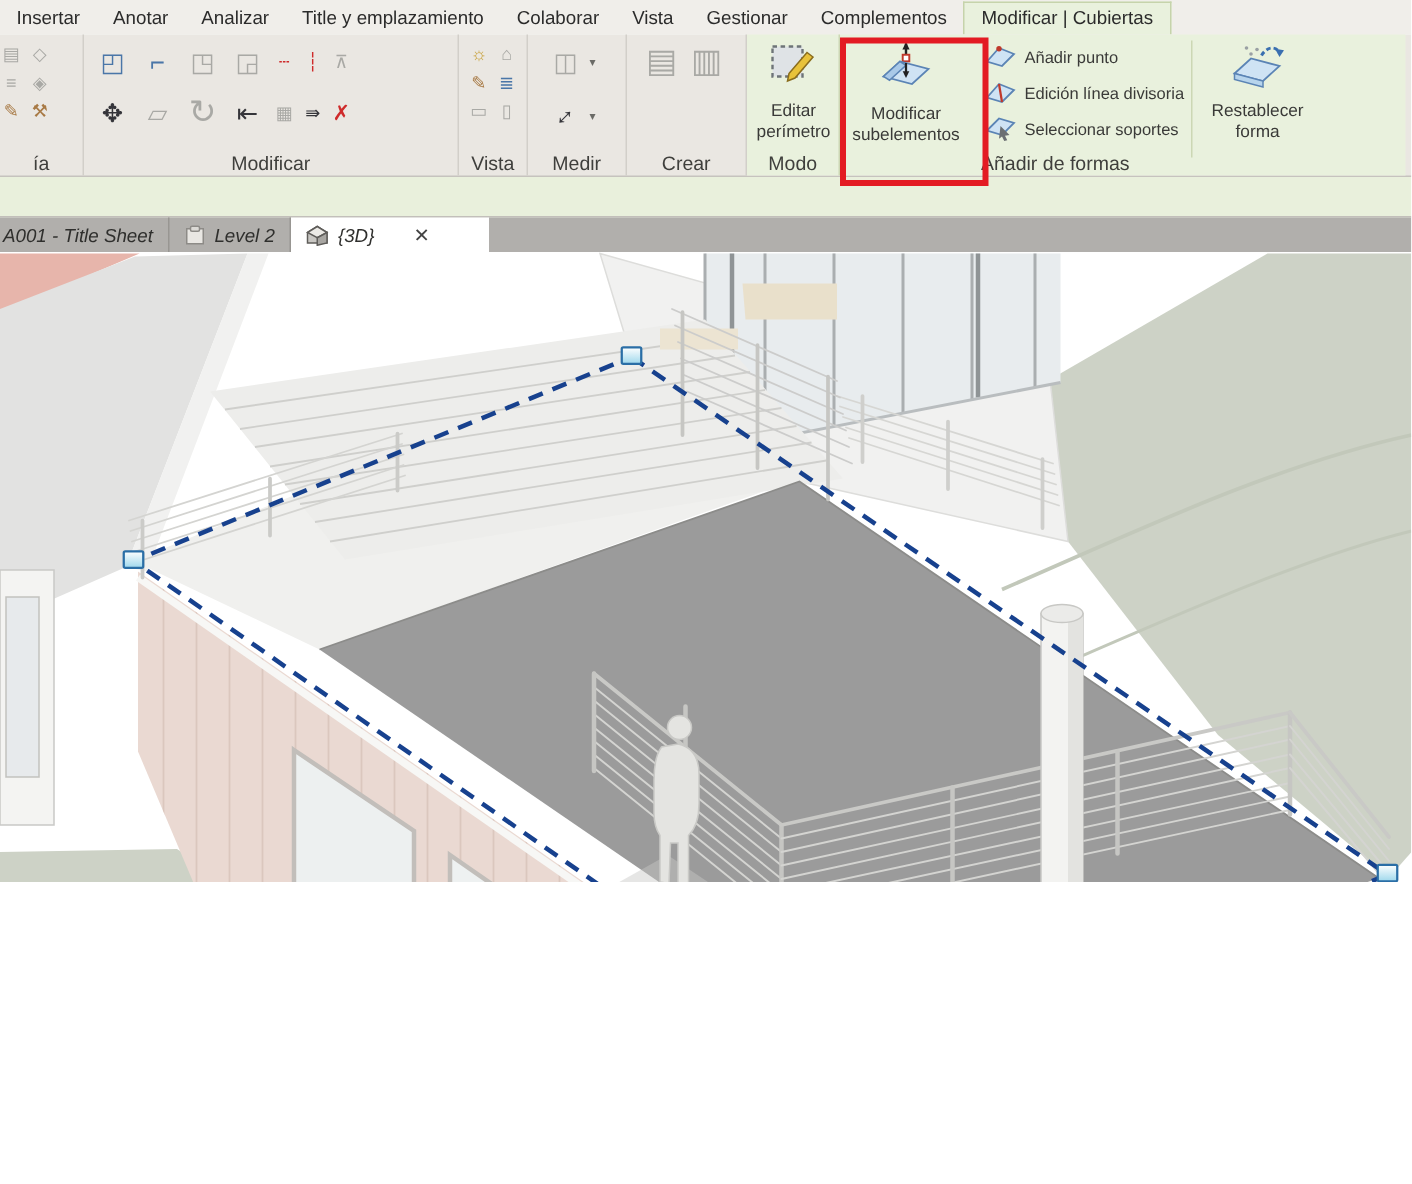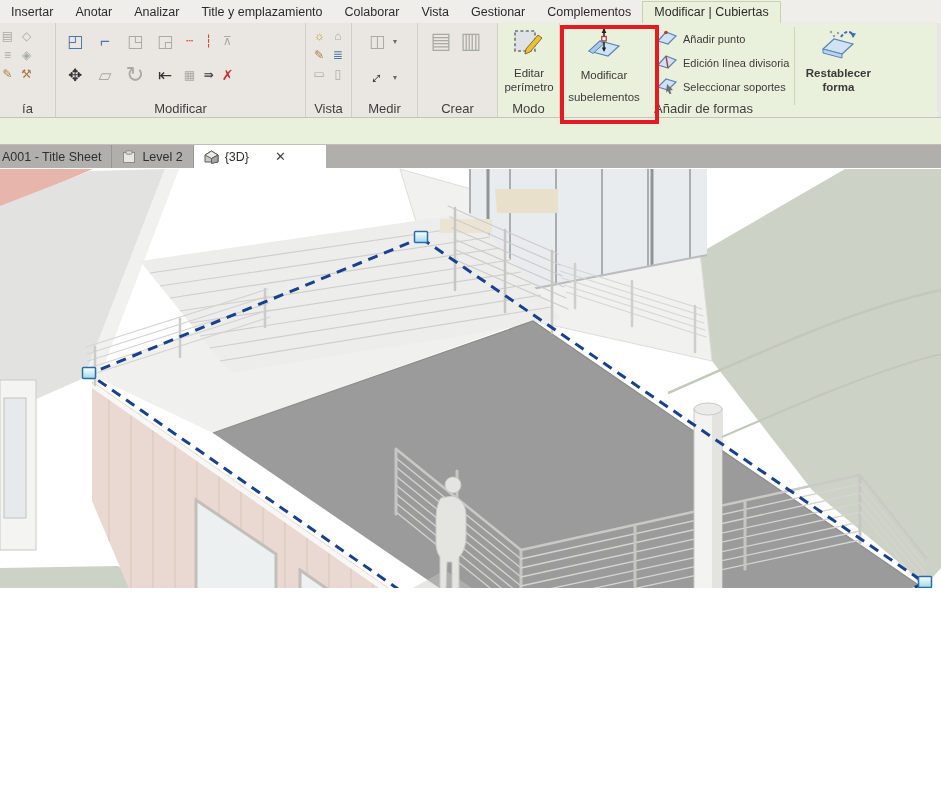--- a/index.html
+++ b/index.html
@@ -38,21 +38,21 @@
   .vsep{width:1px;background:#ccd7b4;margin:4px 5px;height:78px;}
 
   .redbox{position:absolute;left:560px;top:25px;width:91px;height:91px;
           border:4px solid #e31b23;z-index:10;pointer-events:none;}
 
   
   .options{position:absolute;left:0;top:118px;width:941px;height:26px;background:#e9f0dc;
            border-bottom:1px solid #c2bfba;}
   .viewtabs{position:absolute;left:0;top:145px;width:941px;height:23px;background:#b1afac;
             display:flex;align-items:stretch;font-size:12.5px;color:#2f2f2d;}
-  .vtab{display:flex;align-items:center;padding:0 10px;border-right:1px solid #989692;cursor:default;white-space:nowrap;}
+  .vtab{display:flex;align-items:center;padding:0 10px;border-right:1px solid #989692;cursor:default;white-space:nowrap;font-style:italic;}
   .vtab.first{padding-left:2px;}
   .vtab.active{background:#ffffff;border-right:none;min-width:112px;}
   .vtab .vicon{margin-right:6px;display:flex;align-items:center;}
   .vtab .close{margin-left:26px;color:#444;font-size:13px;cursor:pointer;}
 
   
   .canvas{position:absolute;left:0;top:168px;width:941px;height:621px;background:#fff;}
 </style>
 </head>
 <body>
@@ -180,21 +180,21 @@
             <line x1="19" y1="2" x2="19" y2="9" stroke="#222" stroke-width="1.6"></line>
             <polygon points="19,1 16.6,6 21.4,6" fill="#222"></polygon>
             <rect x="16.8" y="9.5" width="4.4" height="4.4" fill="#fff" stroke="#c0392b" stroke-width="1.3"></rect>
             <polygon points="4,24 15,14 34,19 23,29" fill="#cfe3f4" stroke="#5b84b5" stroke-width="1.2"></polygon>
             <polygon points="4,24 15,14 19,16.5 8,26.5" fill="#a9c9e8" stroke="#5b84b5" stroke-width="1"></polygon>
             <line x1="19" y1="15" x2="19" y2="23" stroke="#222" stroke-width="1.5"></line>
             <polygon points="19,25 16.8,20.5 21.2,20.5" fill="#222"></polygon>
           </svg>
         </span>
         <span class="blabel">Modificar</span>
-        <span class="blabel" style="margin-top:8px;">subelementos</span>
+        <span class="blabel" style="margin-top:0;">subelementos</span>
       </div>
 
       <div style="display:flex;flex-direction:column;margin-left:8px;margin-top:4px;">
         <div class="rowbtn">
           <span>
             <svg width="22" height="18" viewBox="0 0 22 18">
               <polygon points="2,13 10,4 20,8 12,16" fill="#cfe3f4" stroke="#5b84b5" stroke-width="1.2"></polygon>
               <circle cx="10" cy="4.5" r="1.8" fill="#c0392b"></circle>
             </svg>
           </span>
@@ -215,21 +215,21 @@
               <polygon points="2,11 10,3 20,6 12,14" fill="#cfe3f4" stroke="#5b84b5" stroke-width="1.2"></polygon>
               <polygon points="11,8 17,14 14,14.5 15.5,17.5 13.5,18 12,15 10,16.5" fill="#6b6f72"></polygon>
             </svg>
           </span>
           <span class="rlabel">Seleccionar soportes</span>
         </div>
       </div>
 
       <div class="vsep"></div>
 
-      <div class="bigbtn" style="width:76px;font-weight:bold;">
+      <div class="bigbtn" style="width:76px;">
         <span>
           <svg width="38" height="32" viewBox="0 0 38 32">
             <polygon points="4,22 15,12 34,17 23,27" fill="#cfe3f4" stroke="#5b84b5" stroke-width="1.2"></polygon>
             <polygon points="4,22 4,26 23,31 23,27" fill="#b7d4ec" stroke="#5b84b5" stroke-width="1"></polygon>
             <path d="M22,10 C26,3 33,4 34,9" fill="none" stroke="#3a6fb0" stroke-width="2" stroke-dasharray="3,2"></path>
             <polygon points="34,11 31,5.5 37,6.5" fill="#3a6fb0"></polygon>
             <circle cx="15" cy="9" r="1.2" fill="#9aa0a4"></circle>
                 <circle cx="19" cy="6" r="1.2" fill="#9aa0a4"></circle>
                 <circle cx="12" cy="5" r="1.2" fill="#9aa0a4"></circle>
           </svg>

